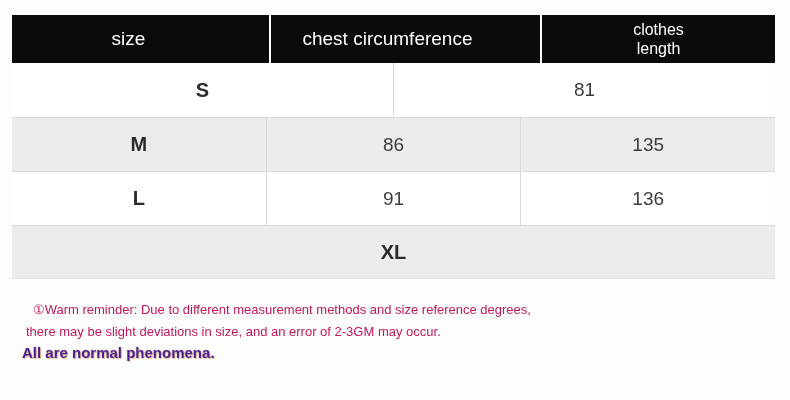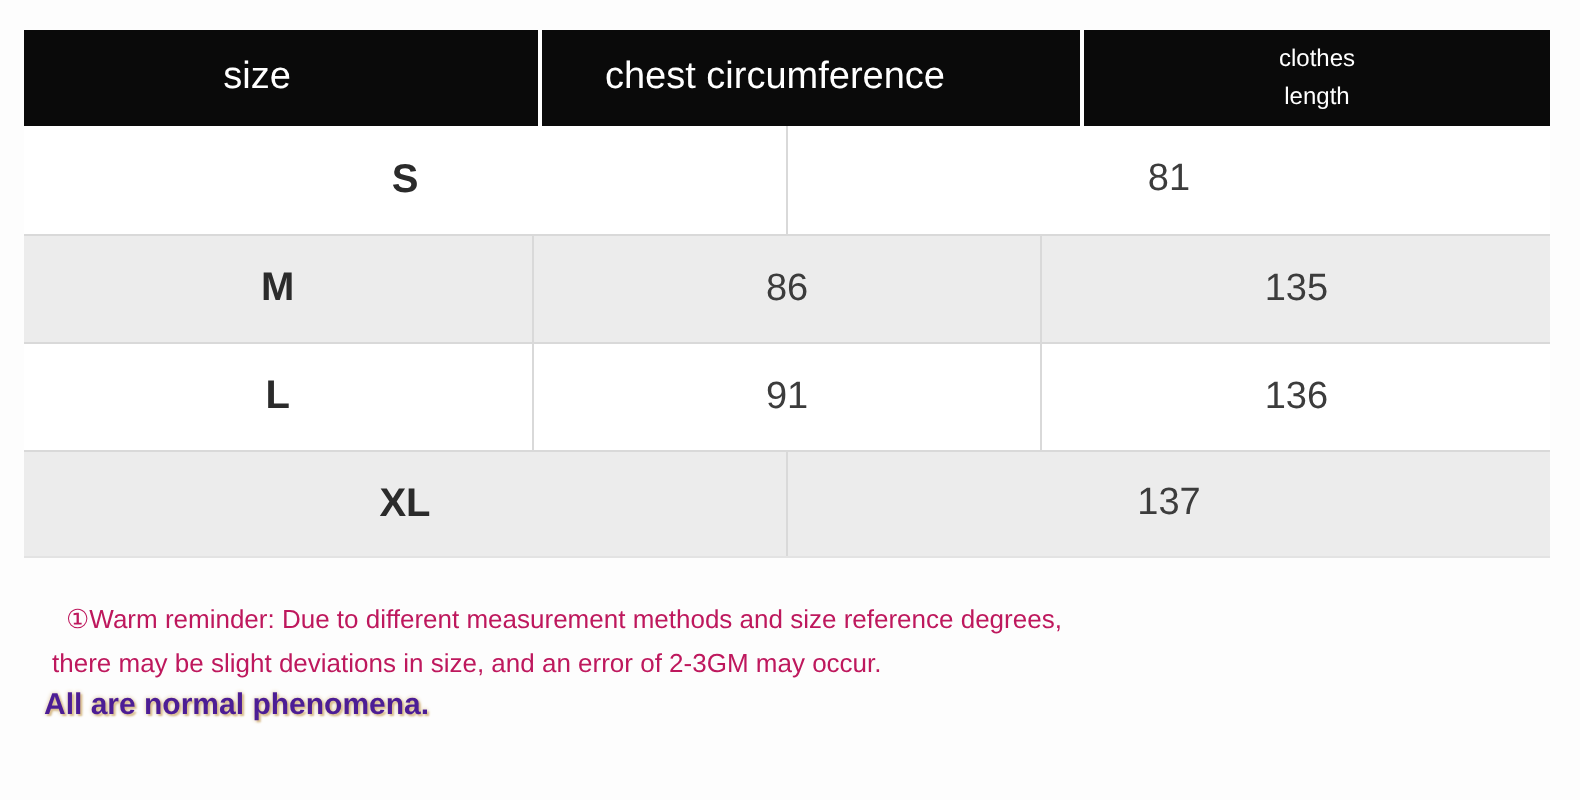--- a/index.html
+++ b/index.html
@@ -30,21 +30,21 @@
     flex: 1 1 0;
     display: flex;
     align-items: center;
     justify-content: center;
     color: #ffffff;
     font-size: 19px;
     text-align: center;
   }
   .th + .th { border-left: 2px solid #ffffff; }
   .th.multiline {
-    font-size: 12px;
+    font-size: 16px;
     line-height: 19px;
     white-space: pre-line;
     margin-left: 12px;
   }
   .trow {
     display: flex;
     height: 54px;
     background: #ffffff;
   }
   .trow.alt { background: #ececec; }
@@ -113,21 +113,20 @@
     </div>
 
     <div class="trow">
       <div class="td size-cell">L</div>
       <div class="td">91</div>
       <div class="td">136</div>
     </div>
 
     <div class="trow alt last">
       <div class="td size-cell">XL</div>
-      <div class="td">137</div>
     </div>
 
   </div>
 
   <p class="reminder">①Warm reminder: Due to different measurement methods and size reference degrees,
 there may be slight deviations in size, and an error of 2-3GM may occur.</p>
 
   <p class="normal-note">All are normal phenomena.</p>
 
 </div>

